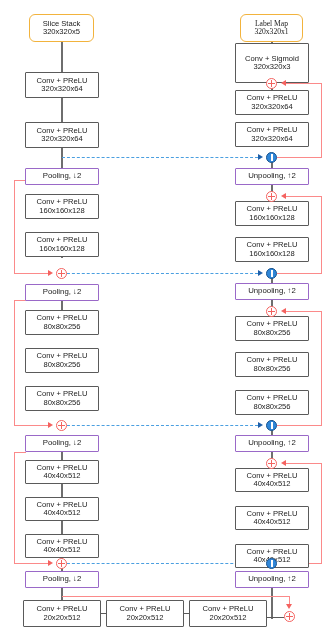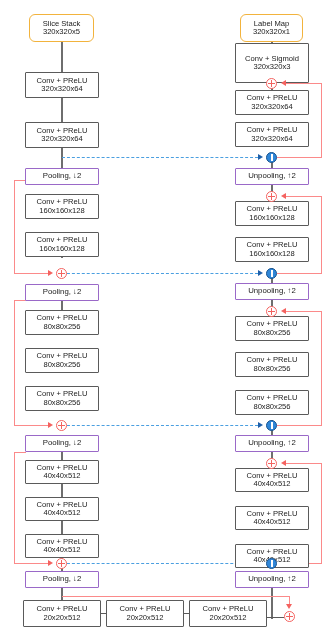--- a/index.html
+++ b/index.html
@@ -320,21 +320,21 @@
   </div>
   <div class="node conv" style="left:106px;top:600px;width:78px;height:27px;">
     <span class="l1">Conv + PReLU</span>
     <span class="l2">20x20x512</span>
   </div>
   <div class="node conv" style="left:189px;top:600px;width:78px;height:27px;">
     <span class="l1">Conv + PReLU</span>
     <span class="l2">20x20x512</span>
   </div>
 
-  <div class="node io" style="left:240px;top:14px;width:63px;height:28px;">
+  <div class="node io" style="left:240px;top:14px;width:63px;height:28px;font-family:Liberation Serif, serif;">
     <span class="l1">Label Map</span>
     <span class="l2">320x320x1</span>
   </div>
 
   <div class="node conv" style="left:235px;top:43px;width:74px;height:40px;">
     <span class="l1">Conv + Sigmoid</span>
     <span class="l2">320x320x3</span>
   </div>
 
   <div class="node conv" style="left:235px;top:90px;width:74px;height:25px;">

